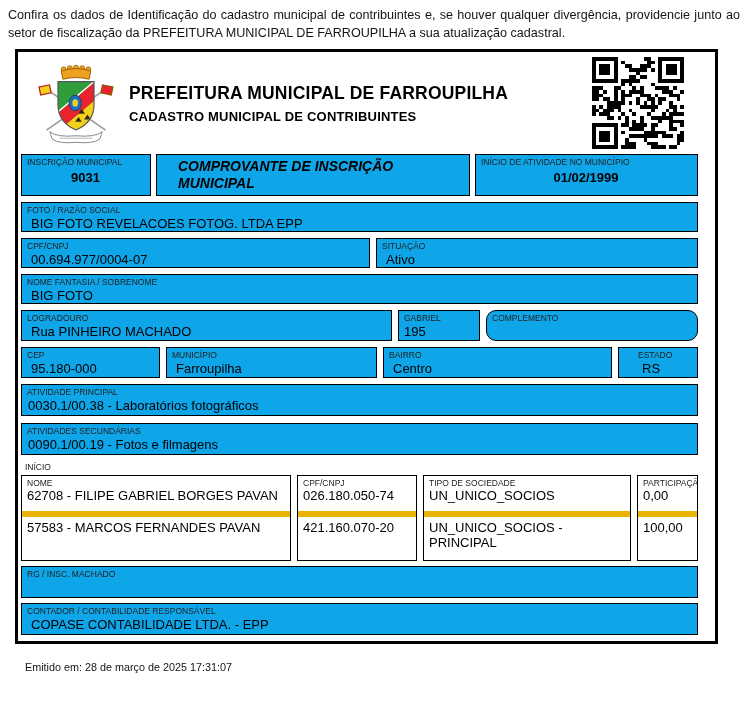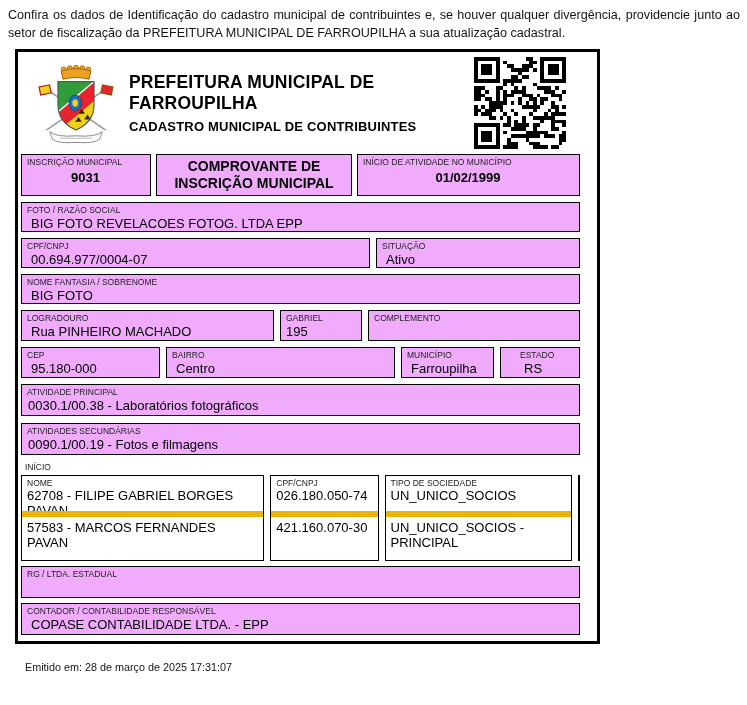--- a/index.html
+++ b/index.html
@@ -1,36 +1,36 @@
 <!DOCTYPE html>
 <html style="--c-green: #2f9e3a; --c-red: #e8232e; --c-yellow: #f2d01c; --c-blue: #1f6fc0; --c-gold: #f0a020;"><head>
 <meta charset="utf-8">
 <style>
   html,body{margin:0;padding:0;background:#fff;}
   body{width:747px;height:705px;overflow:hidden;font-family:"Liberation Sans",sans-serif;color:#000;}
   .notice{margin:6px 7px 0 8px;width:732px;font-size:12.6px;line-height:18px;text-align:justify;color:#151515;box-sizing:border-box;}
-  .frame{margin:7px 12px 0 15px;width:585px;height:595px;border:3px solid #000;box-sizing:border-box;padding:0 17px 0 3px;}
+  .frame{margin:7px 12px 0 15px;width:703px;height:595px;border:3px solid #000;box-sizing:border-box;padding:0 17px 0 3px;}
   
   .hdr{height:102px;display:flex;align-items:center;}
   .crest{width:82px;height:88px;margin-left:14px;flex:0 0 auto;}
   .htitles{margin-left:12px;flex:1;}
   .htitle{font-size:17.5px;font-weight:bold;letter-spacing:.2px;}
   .hsub{font-size:13px;font-weight:bold;margin-top:5px;letter-spacing:.2px;}
   .qr{width:92px;height:92px;margin-right:14px;flex:0 0 auto;}
   
   .row{display:flex;margin-bottom:6px;}
-  .fbox{border:1px solid #000;box-sizing:border-box;padding:2px 6px 0 5px;overflow:hidden;background:#f0abfc;}
+  .fbox{border:1px solid #000;box-sizing:border-box;padding:2px 6px 0 5px;overflow:hidden;background:#0ea5e9;}
   .flabel{font-size:8.5px;line-height:10px;color:#222;white-space:nowrap;}
   .fvalue{font-size:13px;line-height:15px;padding-left:4px;margin-top:1px;white-space:nowrap;}
   .h30{height:30px;} .h31{height:31px;} .h32{height:32px;} .h42{height:42px;}
   .grow{flex:1;} .vb{font-weight:bold;text-align:center;padding-left:0;margin-top:3px;}
   .gL{margin-left:6px;} .gL5{margin-left:5px;}
-  .w130{width:130px;} .w223{width:223px;} .w349{width:349px;} .w82{width:82px;} .w212{width:212px;}
+  .w130{width:130px;} .w223{width:223px;} .w349{width:349px;} .w82{width:82px;} .w212{width:212px;border-radius:10px;}
   .w139{width:139px;} .w229{width:229px;} .w80{width:80px;padding-left:19px;}
-  .titlebox{display:flex;flex-direction:column;justify-content:center;text-align:center;padding:8px;}
+  .titlebox{display:flex;flex-direction:column;justify-content:center;text-align:left;padding:8px;font-style:italic;}
   .titletext{display:block;max-width:270px;margin:0 auto;font-size:14px;line-height:17px;font-weight:bold;}
   
   .slabel{font-size:8.5px;line-height:10px;color:#222;margin:7px 0 3px 4px;}
   .stable{display:flex;height:86px;margin-bottom:5px;}
   .scol{border:1px solid #000;box-sizing:border-box;display:flex;flex-direction:column;overflow:hidden;}
   .scol .top{height:41px;border-bottom:6px solid #eab308;padding:2px 5px 0 5px;box-sizing:border-box;overflow:hidden;}
   .scol .bot{flex:1;padding:3px 5px 0 5px;overflow:hidden;}
   .scell{font-size:13px;line-height:15px;}
   .ctr{text-align:left;}
   .wNome{width:270px;} .wCpf{width:120px;} .wTipo{width:208px;}
@@ -458,27 +458,27 @@
       <div class="flabel">COMPLEMENTO</div>
       <div class="fvalue"></div>
     </div>
   </div>
 
   <div class="row">
     <div class="fbox h31 w139">
       <div class="flabel">CEP</div>
       <div class="fvalue">95.180-000</div>
     </div>
+    <div class="fbox h31 grow gL">
+      <div class="flabel">MUNICÍPIO</div>
+      <div class="fvalue">Farroupilha</div>
+    </div>
     <div class="fbox h31 w229 gL">
       <div class="flabel">BAIRRO</div>
       <div class="fvalue">Centro</div>
-    </div>
-    <div class="fbox h31 grow gL">
-      <div class="flabel">MUNICÍPIO</div>
-      <div class="fvalue">Farroupilha</div>
     </div>
     <div class="fbox h31 w80 gL">
       <div class="flabel">ESTADO</div>
       <div class="fvalue">RS</div>
     </div>
   </div>
 
   <div class="row" style="margin-bottom:7px">
     <div class="fbox h32 grow">
       <div class="flabel">ATIVIDADE PRINCIPAL</div>
@@ -503,21 +503,21 @@
       <div class="bot">
         <div class="scell">57583 - MARCOS FERNANDES PAVAN</div>
       </div>
     </div>
     <div class="scol wCpf gL">
       <div class="top">
         <div class="flabel">CPF/CNPJ</div>
         <div class="scell">026.180.050-74</div>
       </div>
       <div class="bot">
-        <div class="scell">421.160.070-30</div>
+        <div class="scell">421.160.070-20</div>
       </div>
     </div>
     <div class="scol wTipo gL">
       <div class="top">
         <div class="flabel">TIPO DE SOCIEDADE</div>
         <div class="scell">UN_UNICO_SOCIOS</div>
       </div>
       <div class="bot">
         <div class="scell">UN_UNICO_SOCIOS - PRINCIPAL</div>
       </div>
@@ -528,21 +528,21 @@
         <div class="scell ctr">0,00</div>
       </div>
       <div class="bot">
         <div class="scell ctr">100,00</div>
       </div>
     </div>
   </div>
 
   <div class="row" style="margin-bottom:5px">
     <div class="fbox h32 grow">
-      <div class="flabel">RG / LTDA. ESTADUAL</div>
+      <div class="flabel">RG / INSC. MACHADO</div>
       <div class="fvalue"></div>
     </div>
   </div>
 
   <div class="row" style="margin-bottom:0">
     <div class="fbox h32 grow">
       <div class="flabel">CONTADOR / CONTABILIDADE RESPONSÁVEL</div>
       <div class="fvalue">COPASE CONTABILIDADE LTDA. - EPP</div>
     </div>
   </div>

